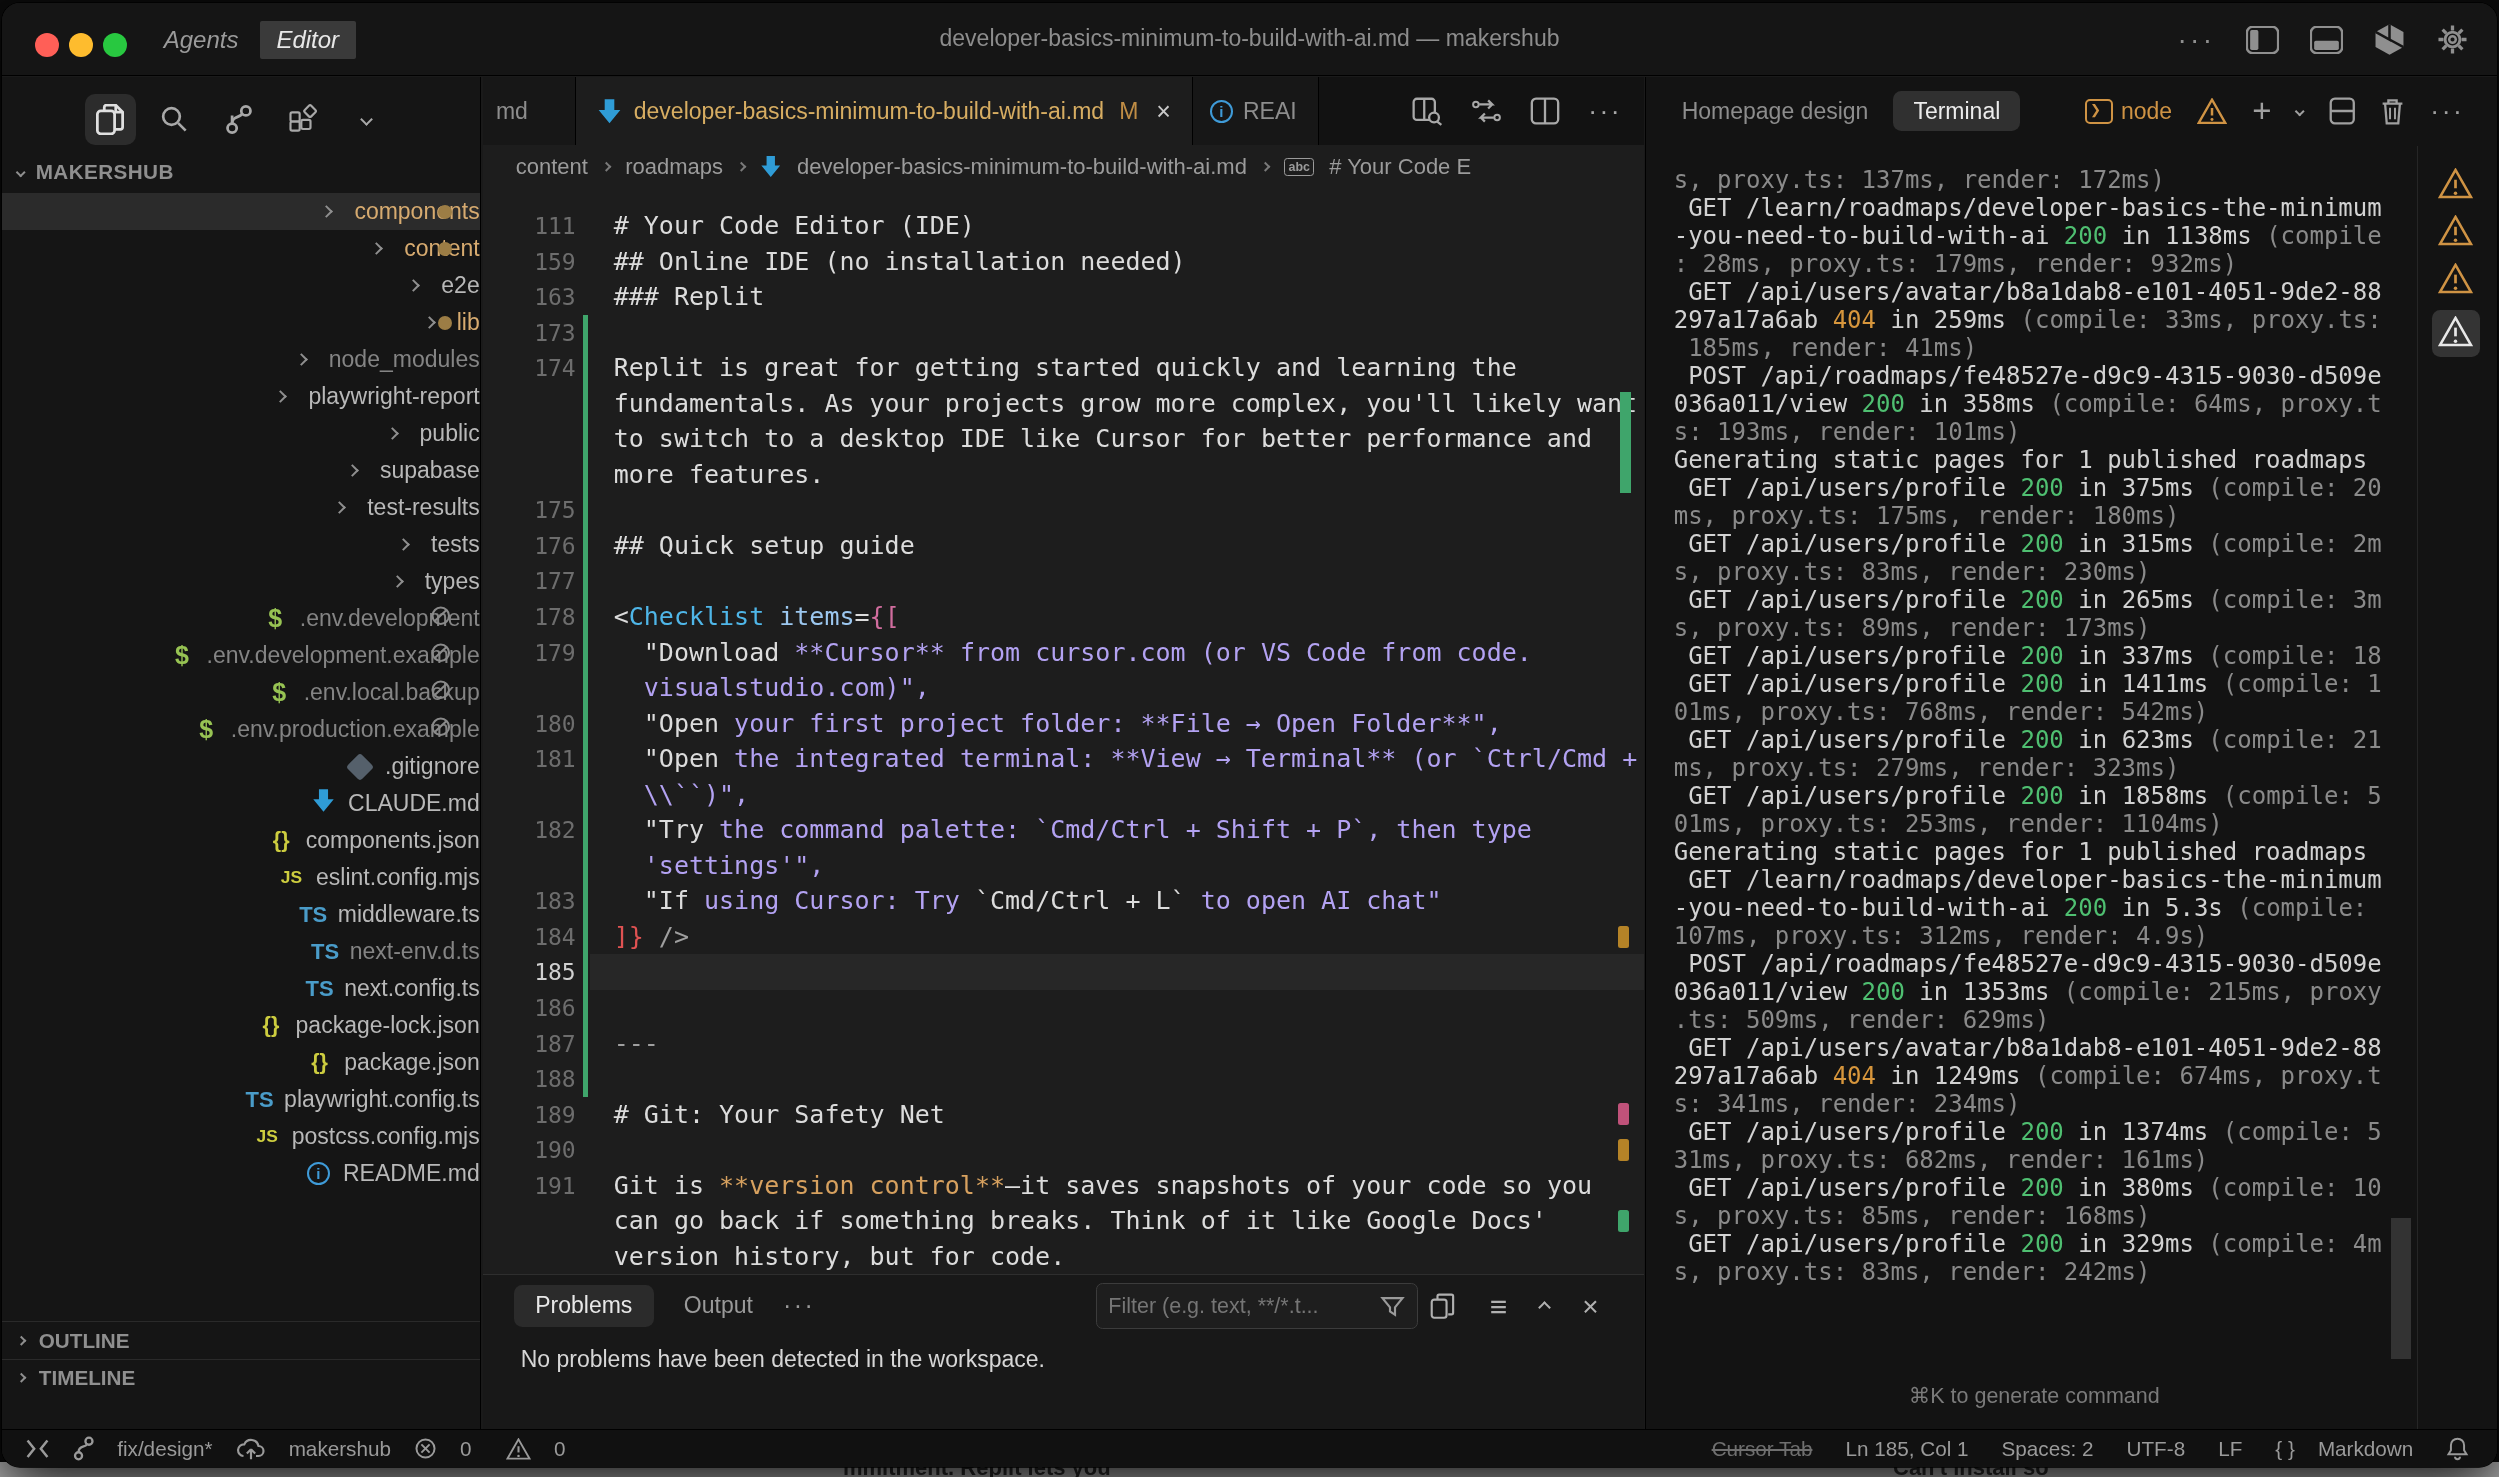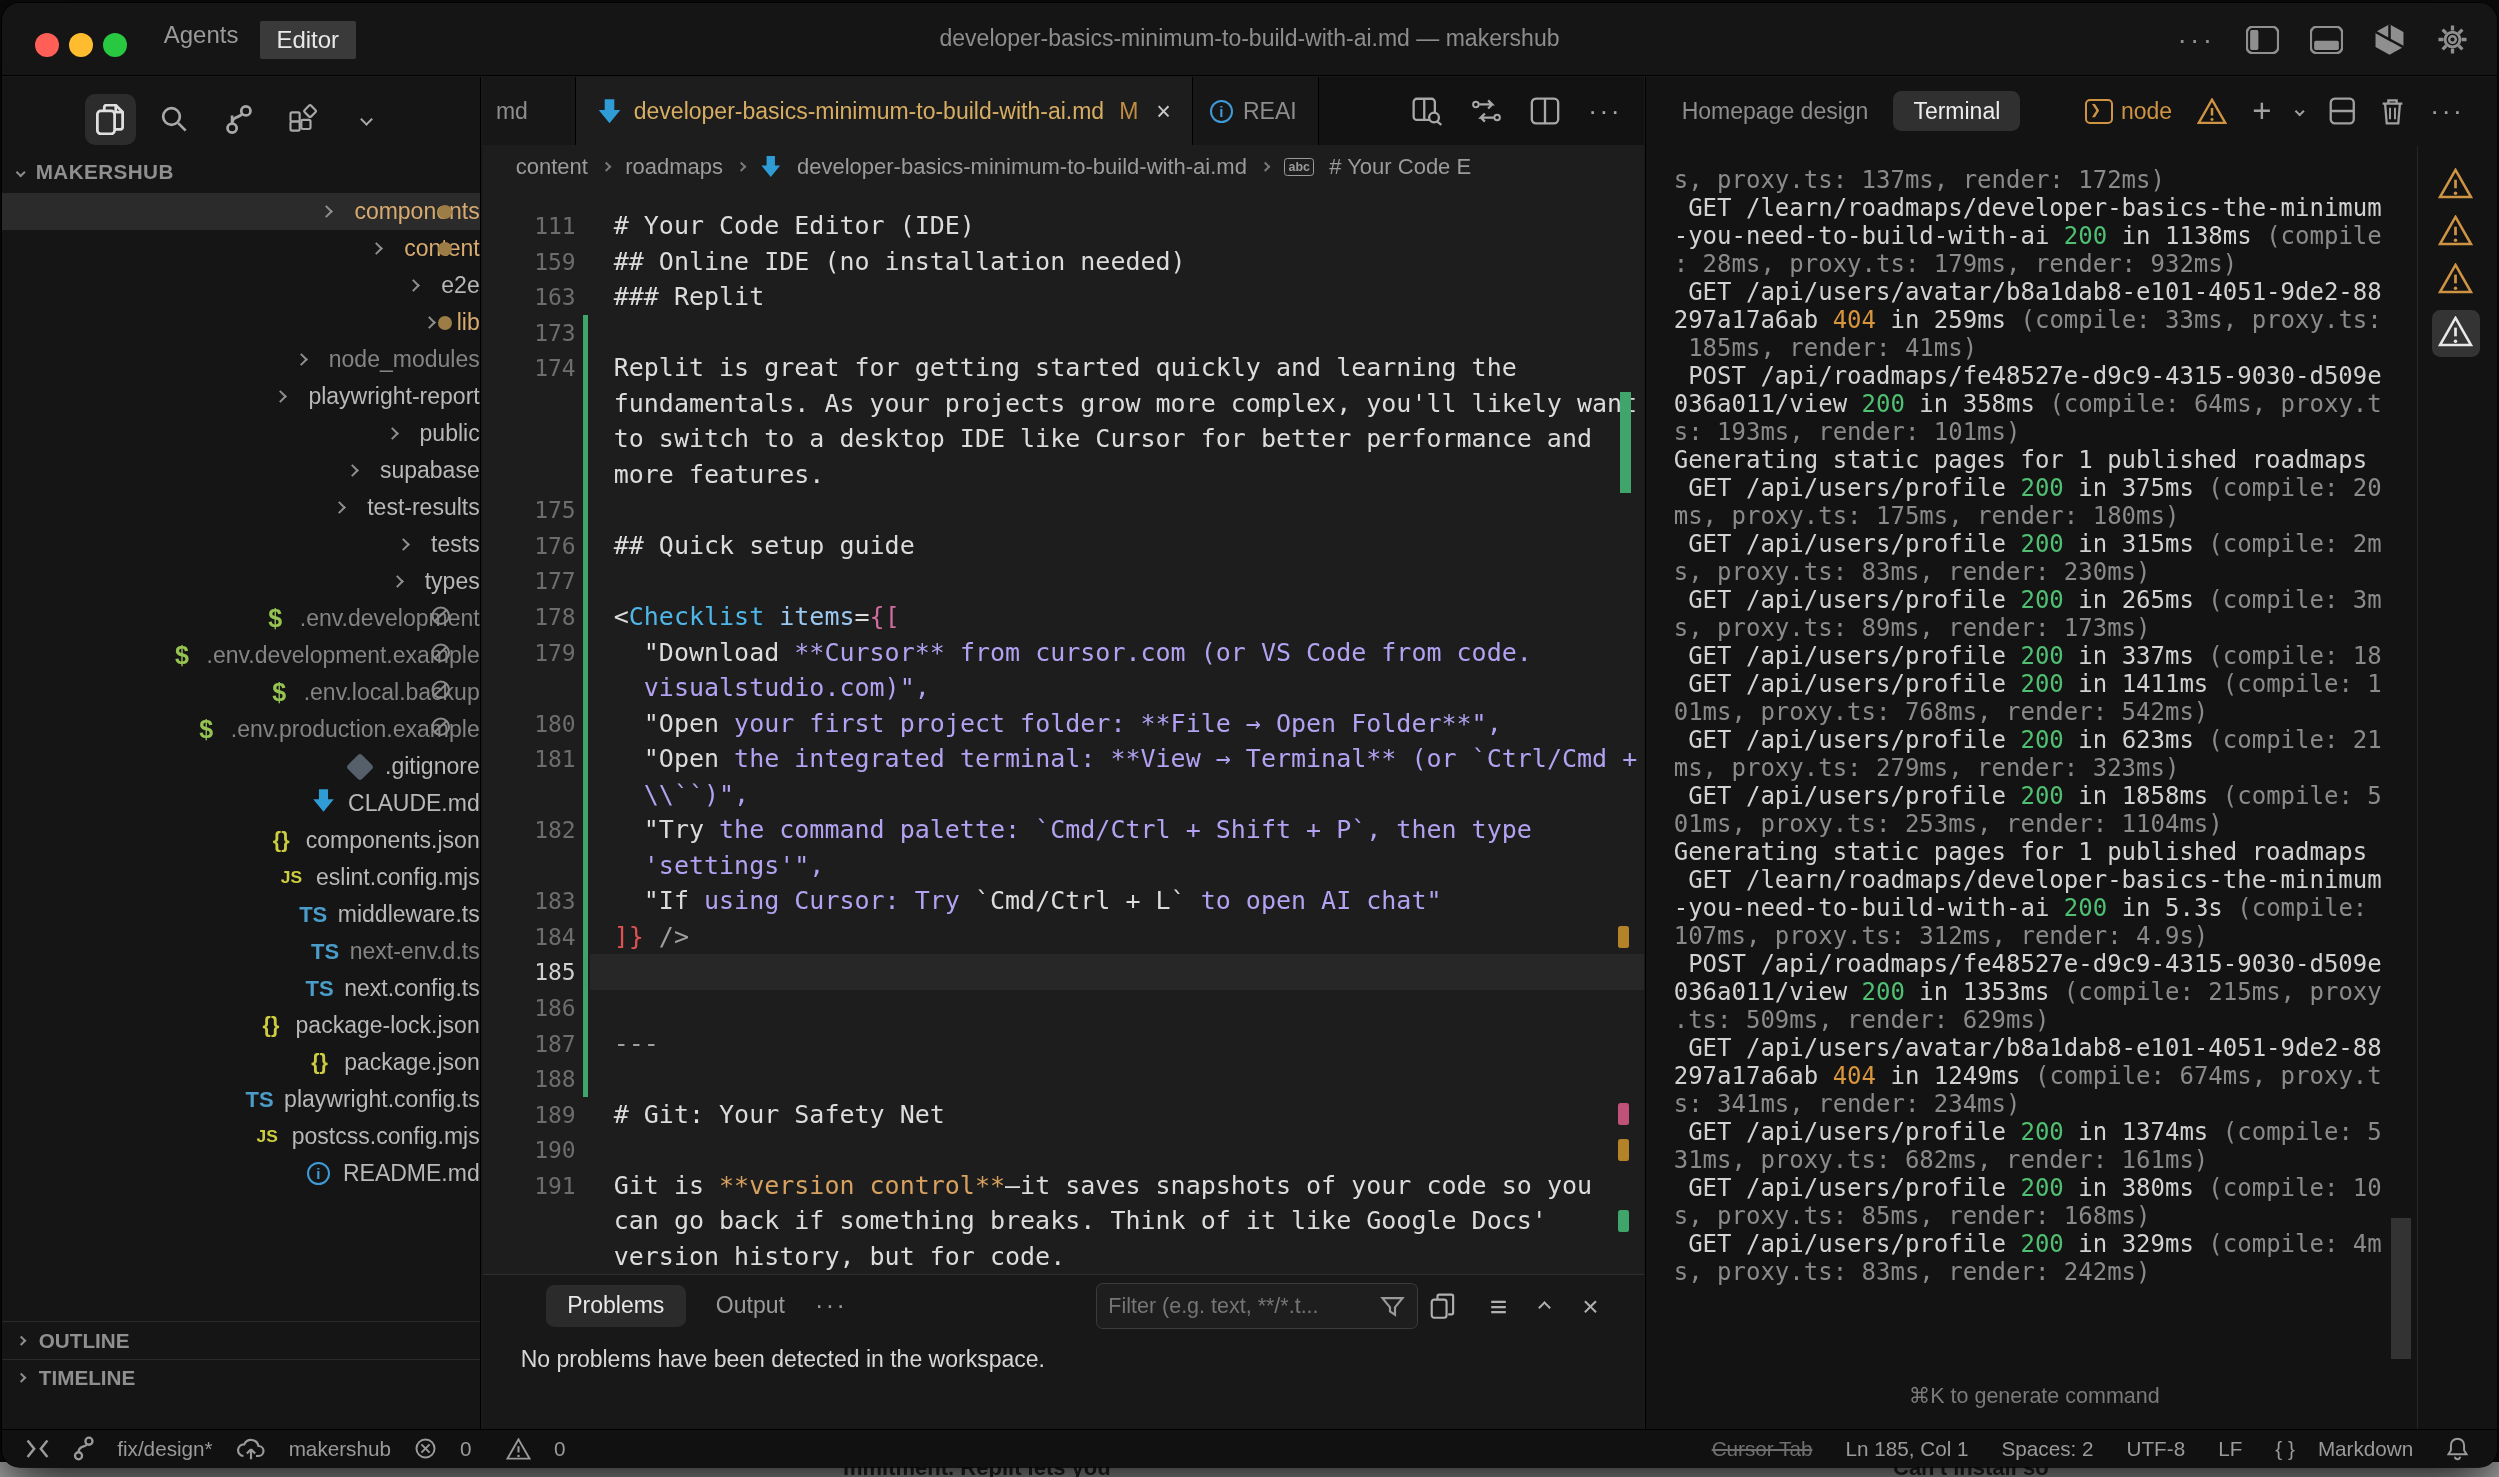--- a/index.html
+++ b/index.html
@@ -9,21 +9,21 @@
   
   .backdrop { position:absolute; left:0; right:0; bottom:0; height:15px; background:#b4b4b4; overflow:hidden; }
   .backdrop span { position:absolute; top:-6.6px; color:#2d2d2d; font-size:22px; font-weight:bold; }
 
   .window { position:absolute; left:1.7px; top:3.3px; right:1.7px; bottom:10px; background:#1a1a1a;
             border-radius:18px; overflow:hidden; box-shadow:0 0 0 0.8px #000, 0 20px 58px rgba(0,0,0,.85); }
 
   
   .titlebar { position:absolute; left:0; top:0; right:0; height:73px; background:#151515; border-bottom:0.8px solid #000; }
   .tl { position:absolute; top:30px; width:24px; height:24px; border-radius:50%; }
-  .nav { position:absolute; top:18px; height:38px; display:flex; align-items:flex-start; font-size:24px; color:#9a9a9a; }
+  .nav { position:absolute; top:18px; height:38px; display:flex; align-items:center; font-size:24px; color:#9a9a9a;font-style:italic; }
   .navpill { background:#3a3a3a; color:#e8e8e8; border-radius:2px; padding:5px 16.5px; margin-left:21.5px; }
   .wintitle { position:absolute; top:21.5px; left:50%; transform:translateX(-50%); color:#8d8d8d; font-size:23px; white-space:nowrap; }
   .tbicons { position:absolute; right:28px; top:20px; display:flex; gap:31px; align-items:center; color:#8f8f8f; }
 
   svg.ic { display:block; }
 
   
   .sidebar { position:absolute; left:0; top:74px; width:479px; bottom:38px; background:#151515; border-right:1.7px solid #000; overflow:hidden; }
   .sbtools { position:absolute; top:6.6px; left:0; right:0; height:71px; display:flex; align-items:center; gap:13.2px; padding-left:83px; color:#a8a8a8; }
   .sbtool { width:51px; height:51px; display:flex; align-items:center; justify-content:center; border-radius:10px; }
@@ -76,21 +76,21 @@
   .s-t,.s-h { color:#dcdcdc; } .s-t2 { color:#9f9f9f; }
   .s-tag { color:#4fb6e8; } .s-attr { color:#9cc7ef; } .s-pk { color:#d16d9e; }
   .s-err { color:#e05252; } .s-str { color:#b3a2f2; } .s-bold { color:#d7a15f; }
   .emark { position:absolute; right:15px; width:10.7px; height:21.5px; border-radius:2.5px; z-index:3; }
   .m-o { background:#b58327; } .m-p { background:#c0527a; } .m-g { background:#3fa56b; }
   .rulerbar { position:absolute; right:13.2px; width:10.7px; background:#3fa56b; z-index:3; }
 
   
   .problems { position:absolute; left:481px; bottom:38px; width:1161px; height:155px; background:#181818; border-top:0.8px solid #2e2e2e; }
   .ptabs { position:absolute; top:10px; left:31px; display:flex; align-items:center; gap:30px; font-size:23px; color:#9a9a9a; }
-  .ppill { background:#2b2b2b; color:#e8e8e8; border-radius:8.3px; padding:7.4px 21.5px;margin-left:32px; }
+  .ppill { background:#2b2b2b; color:#e8e8e8; border-radius:8.3px; padding:7.4px 21.5px; }
   .pfilter { position:absolute; top:8.3px; left:613px; width:322px; height:46px; background:#1e1e1e; border:0.8px solid #3c3c3c;
              border-radius:6.6px; display:flex; align-items:center; padding:0 11.6px; color:#7a7a7a; font-size:21.5px; }
   .pfilter input { flex:1; background:transparent; border:none; outline:none; color:#7a7a7a; font-size:21.5px; font-family:inherit; min-width:0;}
   .picons { position:absolute; top:15px; right:45px; display:flex; gap:33px; align-items:center; color:#b0b0b0; }
   .pmsg { position:absolute; top:71px; left:38px; color:#d6d6d6; font-size:23px; }
 
   
   .rpanel { position:absolute; left:1643px; top:74px; right:0; bottom:38px; background:#131313; border-left:1.7px solid #000; }
   .rphdr { position:absolute; top:0; left:0; right:0; height:68px; display:flex; align-items:center; }
   .rptab { color:#8d8d8d; font-size:23px; margin-left:36px; }

